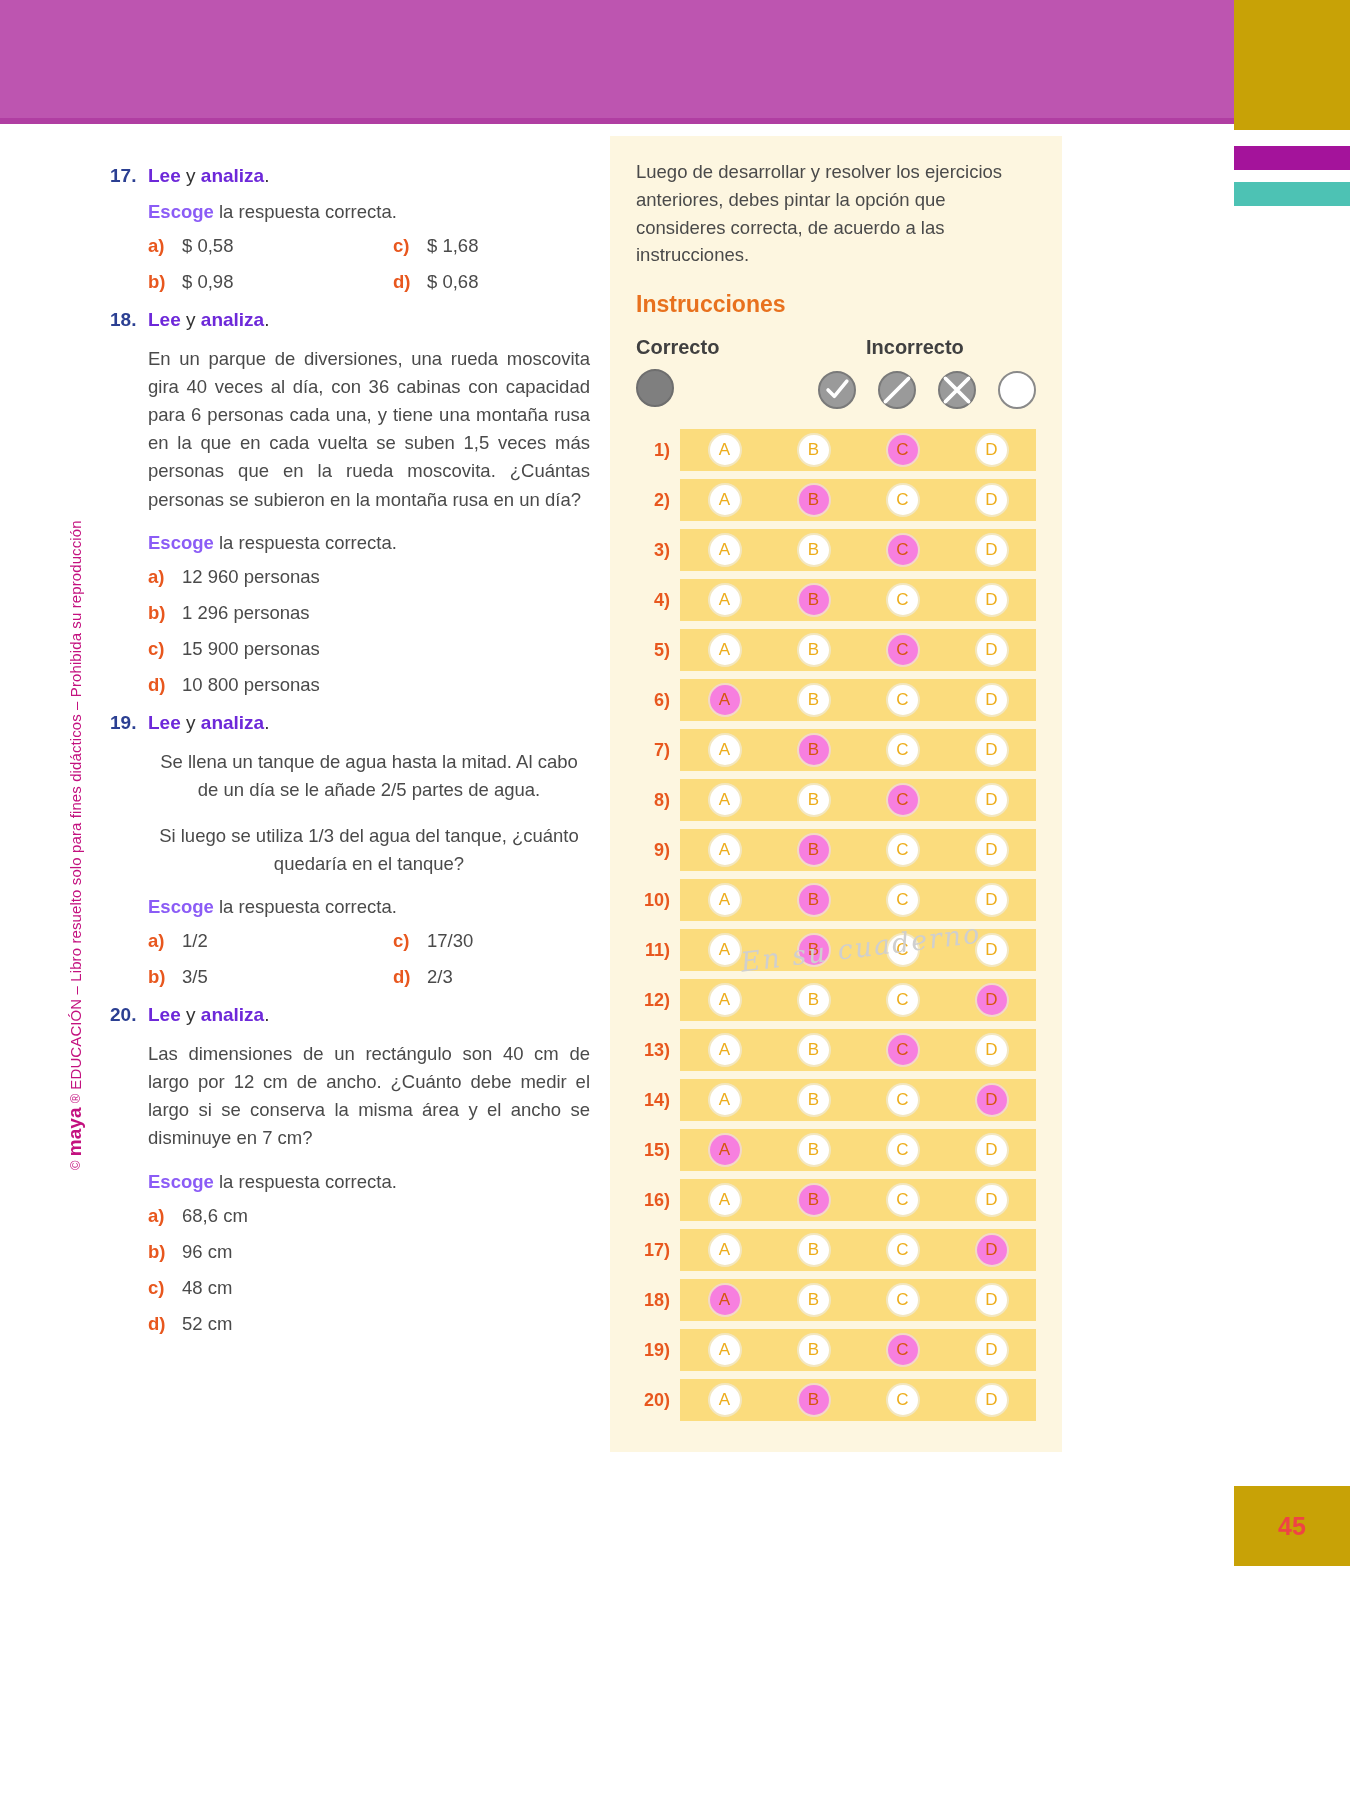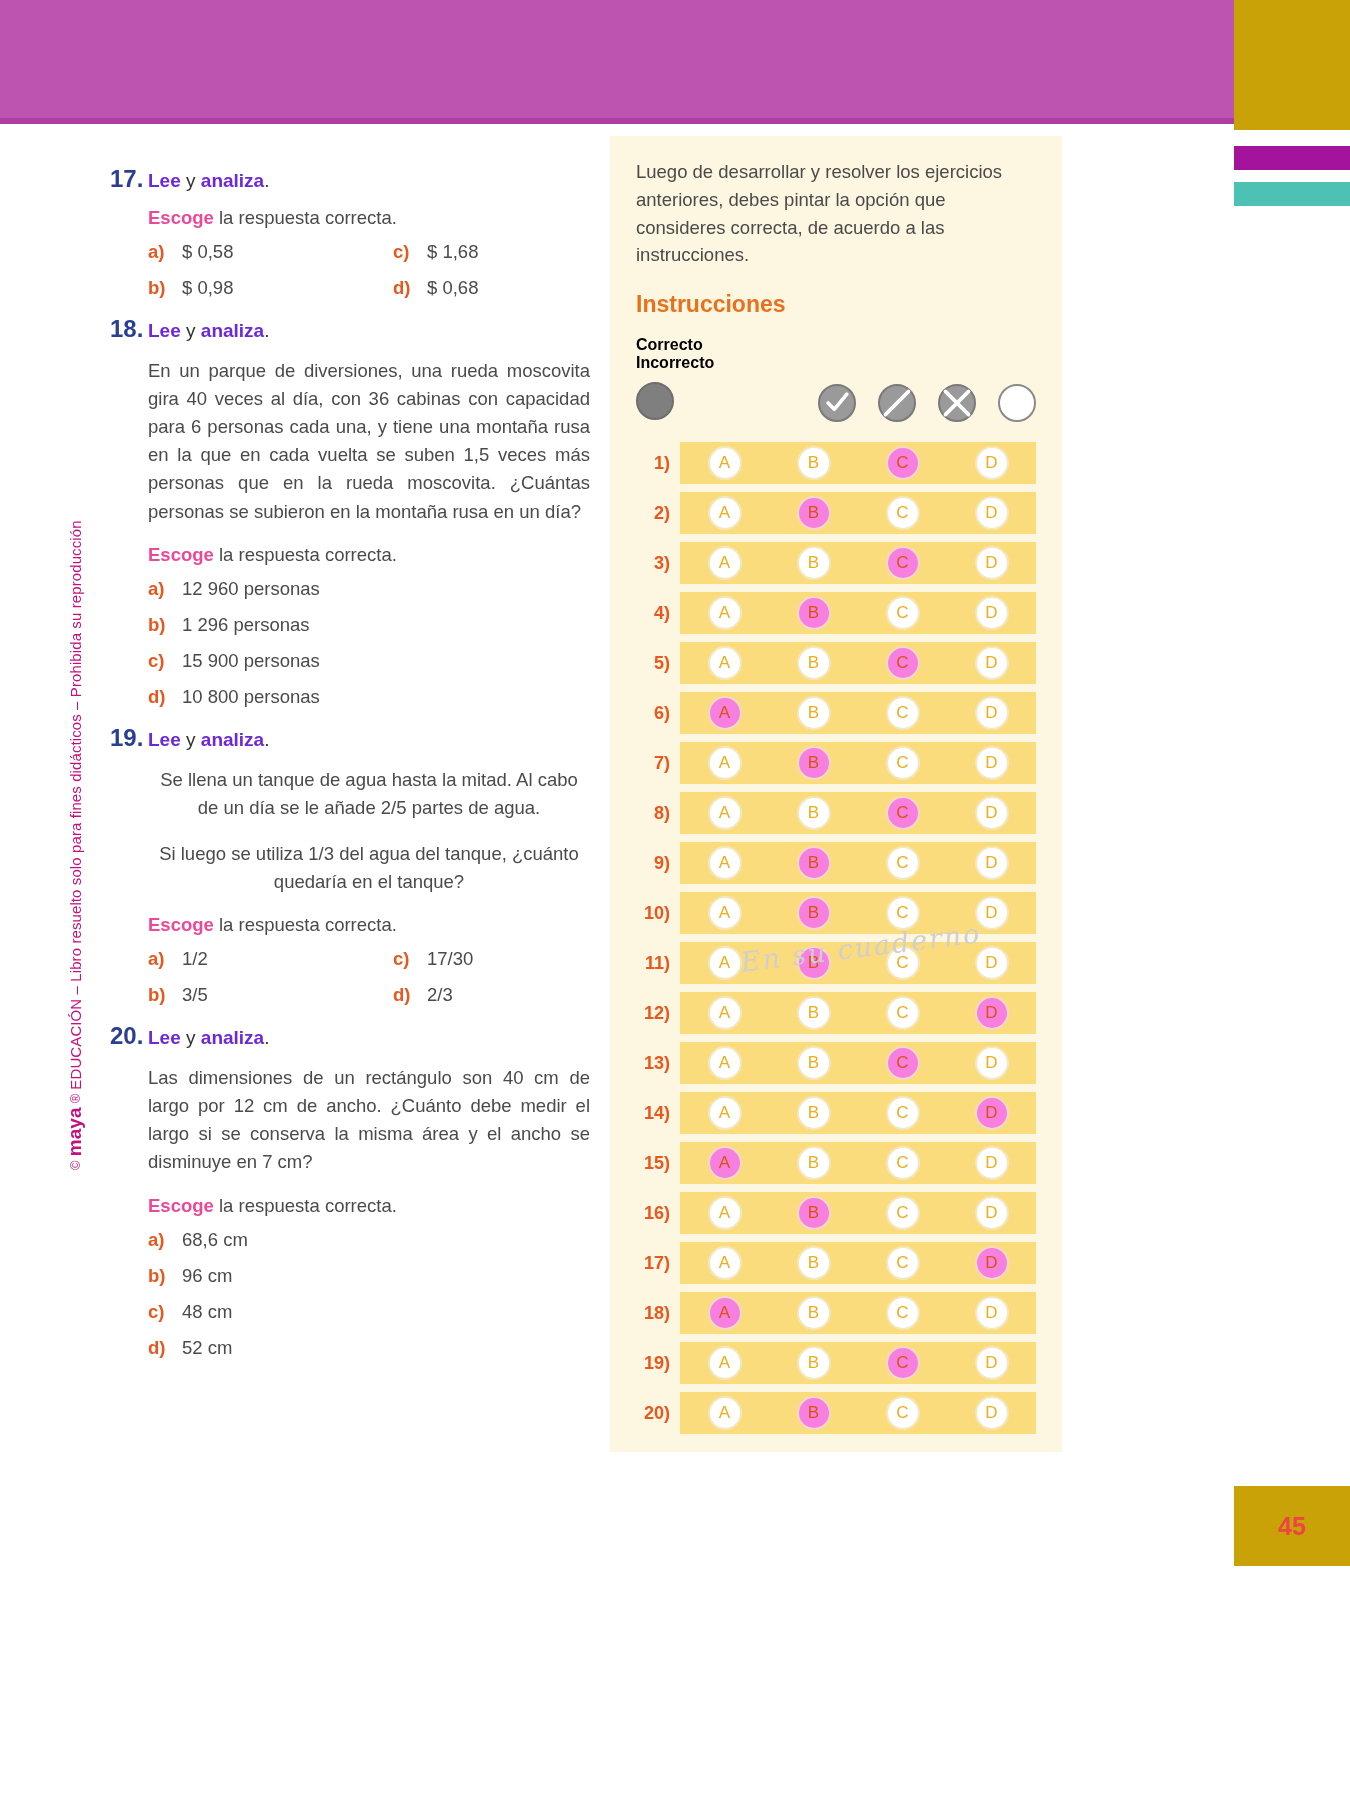--- a/index.html
+++ b/index.html
@@ -58,21 +58,21 @@
     left: 110px; top: 165px;
     width: 480px;
   }
   .exercise { margin-bottom: 2px; }
   .ex-head {
     display: flex; align-items: baseline;
     font-size: 19px; color: #2c2c2c;
     margin-bottom: 14px;
   }
   .ex-num {
-    color: #2b3f92; font-weight: bold; font-size: 24px;
+    color: #2b3f92; font-weight: bold; font-size: 19px;
     min-width: 38px;
   }
   .ex-head b { color: #6d28d9; margin-top: 11px; }
   .ex-head .reg { color: #333; font-weight: normal; }
 
   .ex-body {
     margin-left: 38px;
     font-size: 18.5px;
     line-height: 1.52;
     color: #4a4a4a;
@@ -80,21 +80,21 @@
     margin-bottom: 18px;
   }
   .ex-body.single { text-align: center; }
 
   .escoge {
     margin-left: 38px;
     font-size: 18.5px;
     color: #4a4a4a;
     margin-bottom: 12px;
   }
-  .escoge b { color: #ec4899; }
+  .escoge b { color: #8b5cf6; }
 
   .opts-2col {
     margin-left: 38px;
     display: grid;
     grid-template-columns: 245px 1fr;
     row-gap: 14px;
     margin-bottom: 16px;
   }
   .opts-1col {
     margin-left: 38px;
@@ -118,23 +118,22 @@
   }
   .sheet-inner { padding: 22px 26px 0 26px; }
   .sheet-intro {
     font-size: 18.5px; line-height: 1.5; color: #4a4a4a;
   }
   .sheet-title {
     font-size: 23px; color: #e8711e; font-weight: bold;
     margin-top: 22px; margin-bottom: 18px;
   }
   .legend-labels {
-    display: flex; font-size: 16px; font-weight: bold; color: #000000;
+    display: flex; font-size: 20px; font-weight: bold; color: #404040;
     margin-bottom: 10px;
-    flex-direction: column;
   }
   .legend-labels .lg-correct { width: 230px; }
 
   .legend-icons { display: flex; align-items: center; margin-bottom: 18px; }
   .legend-icons .slot-correct { width: 230px; }
   .legend-icons .slot-wrong { display: flex; gap: 22px; }
 
   .mk { width: 38px; height: 38px; border-radius: 50%; position: relative; display: inline-block; }
   .mk-filled { background: #7f7f7f; border: 2px solid #6e6e6e; }
   .mk-outline { background: #ffffff; border: 2px solid #8a8a8a; }

